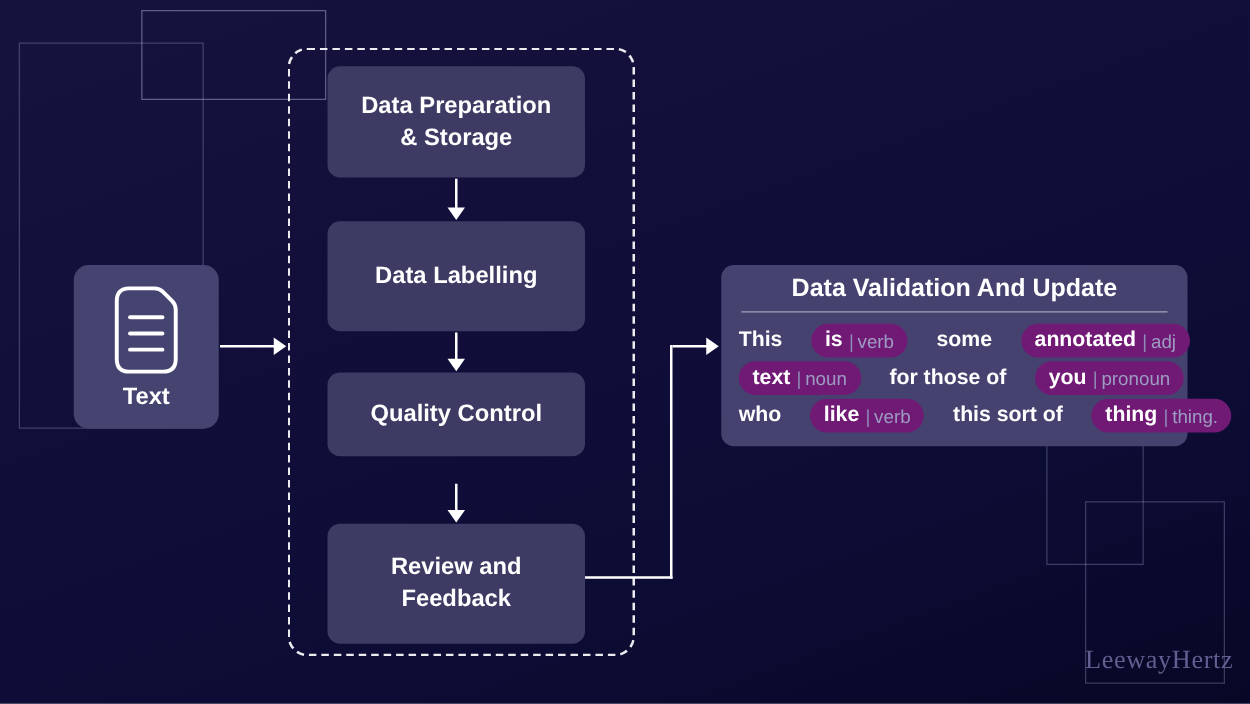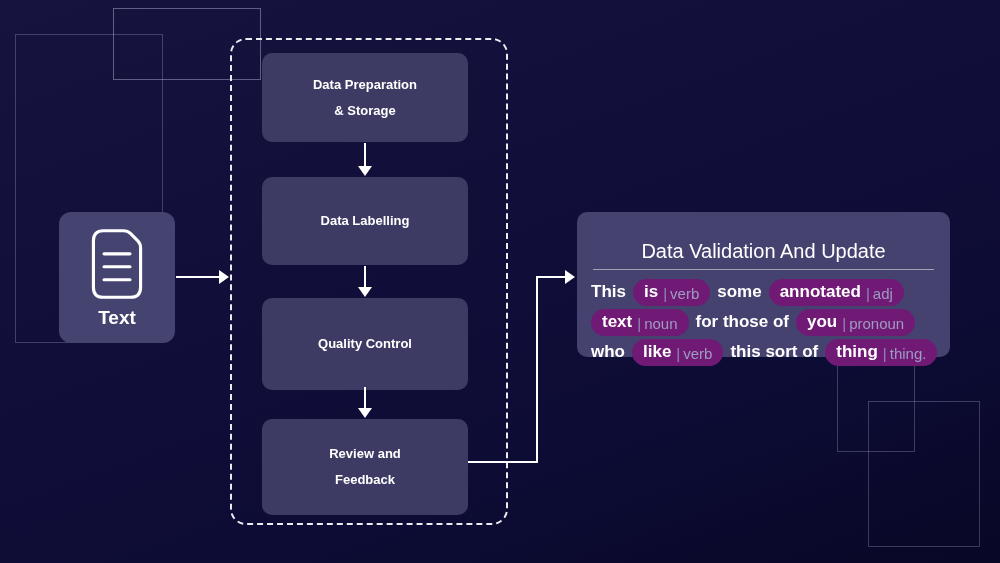--- a/index.html
+++ b/index.html
@@ -37,62 +37,63 @@
 
   
   .pipeline {
     position:absolute; left:230px; top:38px; width:278px; height:487px; z-index:2;
     border:2px dashed rgba(255,255,255,0.92); border-radius:16px;
   }
   .step {
     position:absolute; left:262px; width:206px; z-index:3;
     background:#3d3b64; border-radius:10px;
     display:flex; align-items:center; justify-content:center;
-    color:#fff; font-size:13px; font-weight:600; line-height:26px;
+    color:#fff; font-size:19px; font-weight:600; line-height:26px;
     text-align:center; white-space:pre-line;
   }
   .step.s1 { top:53px;  height:89px; }
   .step.s2 { top:177px; height:88px; }
-  .step.s3 { top:298px; height:92px; }
+  .step.s3 { top:298px; height:67px; }
   .step.s4 { top:419px; height:96px; }
 
   
   .seg { position:absolute; background:#fff; z-index:4; }
   .head-down { position:absolute; width:0; height:0; z-index:4;
     border-left:7px solid transparent; border-right:7px solid transparent;
     border-top:10px solid #fff; }
   .head-right { position:absolute; width:0; height:0; z-index:4;
     border-top:7px solid transparent; border-bottom:7px solid transparent;
     border-left:10px solid #fff; }
 
   
   .panel {
     position:absolute; left:577px; top:212px; width:373px; height:145px; z-index:3;
     background:#454270; border-radius:10px; padding:8px 12px 6px 12px;
   }
-  .panel-title { text-align:center; color:#fff; font-size:20px; font-weight:400;margin-top:20px; }
+  .panel-title { text-align:center; color:#fff; font-size:20px; font-weight:700; }
   .panel-rule { height:1px; background:rgba(255,255,255,0.5); margin:6px 4px 7px 4px; }
-  .aline { display:flex; align-items:center; gap:7px; height:30px; padding-left:2px; }
+  .aline { display:flex; align-items:center; gap:23px; height:30px; padding-left:2px; }
   .word { color:#fff; font-size:17px; font-weight:700; white-space:nowrap; }
   .pill { display:inline-flex; align-items:flex-end; background:#701a75;
     border-radius:15px; padding:3px 11px 4px 11px; white-space:nowrap; }
   .pill .word { font-size:17px; }
   .pill .tag { color:#9d9cc2; font-size:15px; font-weight:400; margin-left:3px; }
   .pill .bar { color:#8d8cb8; font-weight:300; margin-left:5px; font-size:15px; }
 </style>
 </head>
 <body>
 
 <div class="stage">
 
   <div class="deco r1"></div>
   <div class="deco r2"></div>
   <div class="deco r3"></div>
   <div class="deco r4"></div>
 
+  <div class="watermark">LeewayHertz</div>
 
   <div class="doc-box">
     <span>
       <svg width="58" height="74" viewBox="0 0 60 80" fill="none">
         <path d="M15 4 H37 Q41.5 4 44.5 7 L52.5 15 Q55.5 18 55.5 22.5 V65 Q55.5 76 44.5 76 H15 Q4.5 76 4.5 65 V15 Q4.5 4 15 4 Z" stroke="#ffffff" stroke-width="3.4" stroke-linejoin="round"></path>
         <line x1="16" y1="29" x2="44" y2="29" stroke="#ffffff" stroke-width="3.4" stroke-linecap="round"></line>
         <line x1="16" y1="43" x2="44" y2="43" stroke="#ffffff" stroke-width="3.4" stroke-linecap="round"></line>
         <line x1="16" y1="57" x2="44" y2="57" stroke="#ffffff" stroke-width="3.4" stroke-linecap="round"></line>
       </svg>
     </span>

